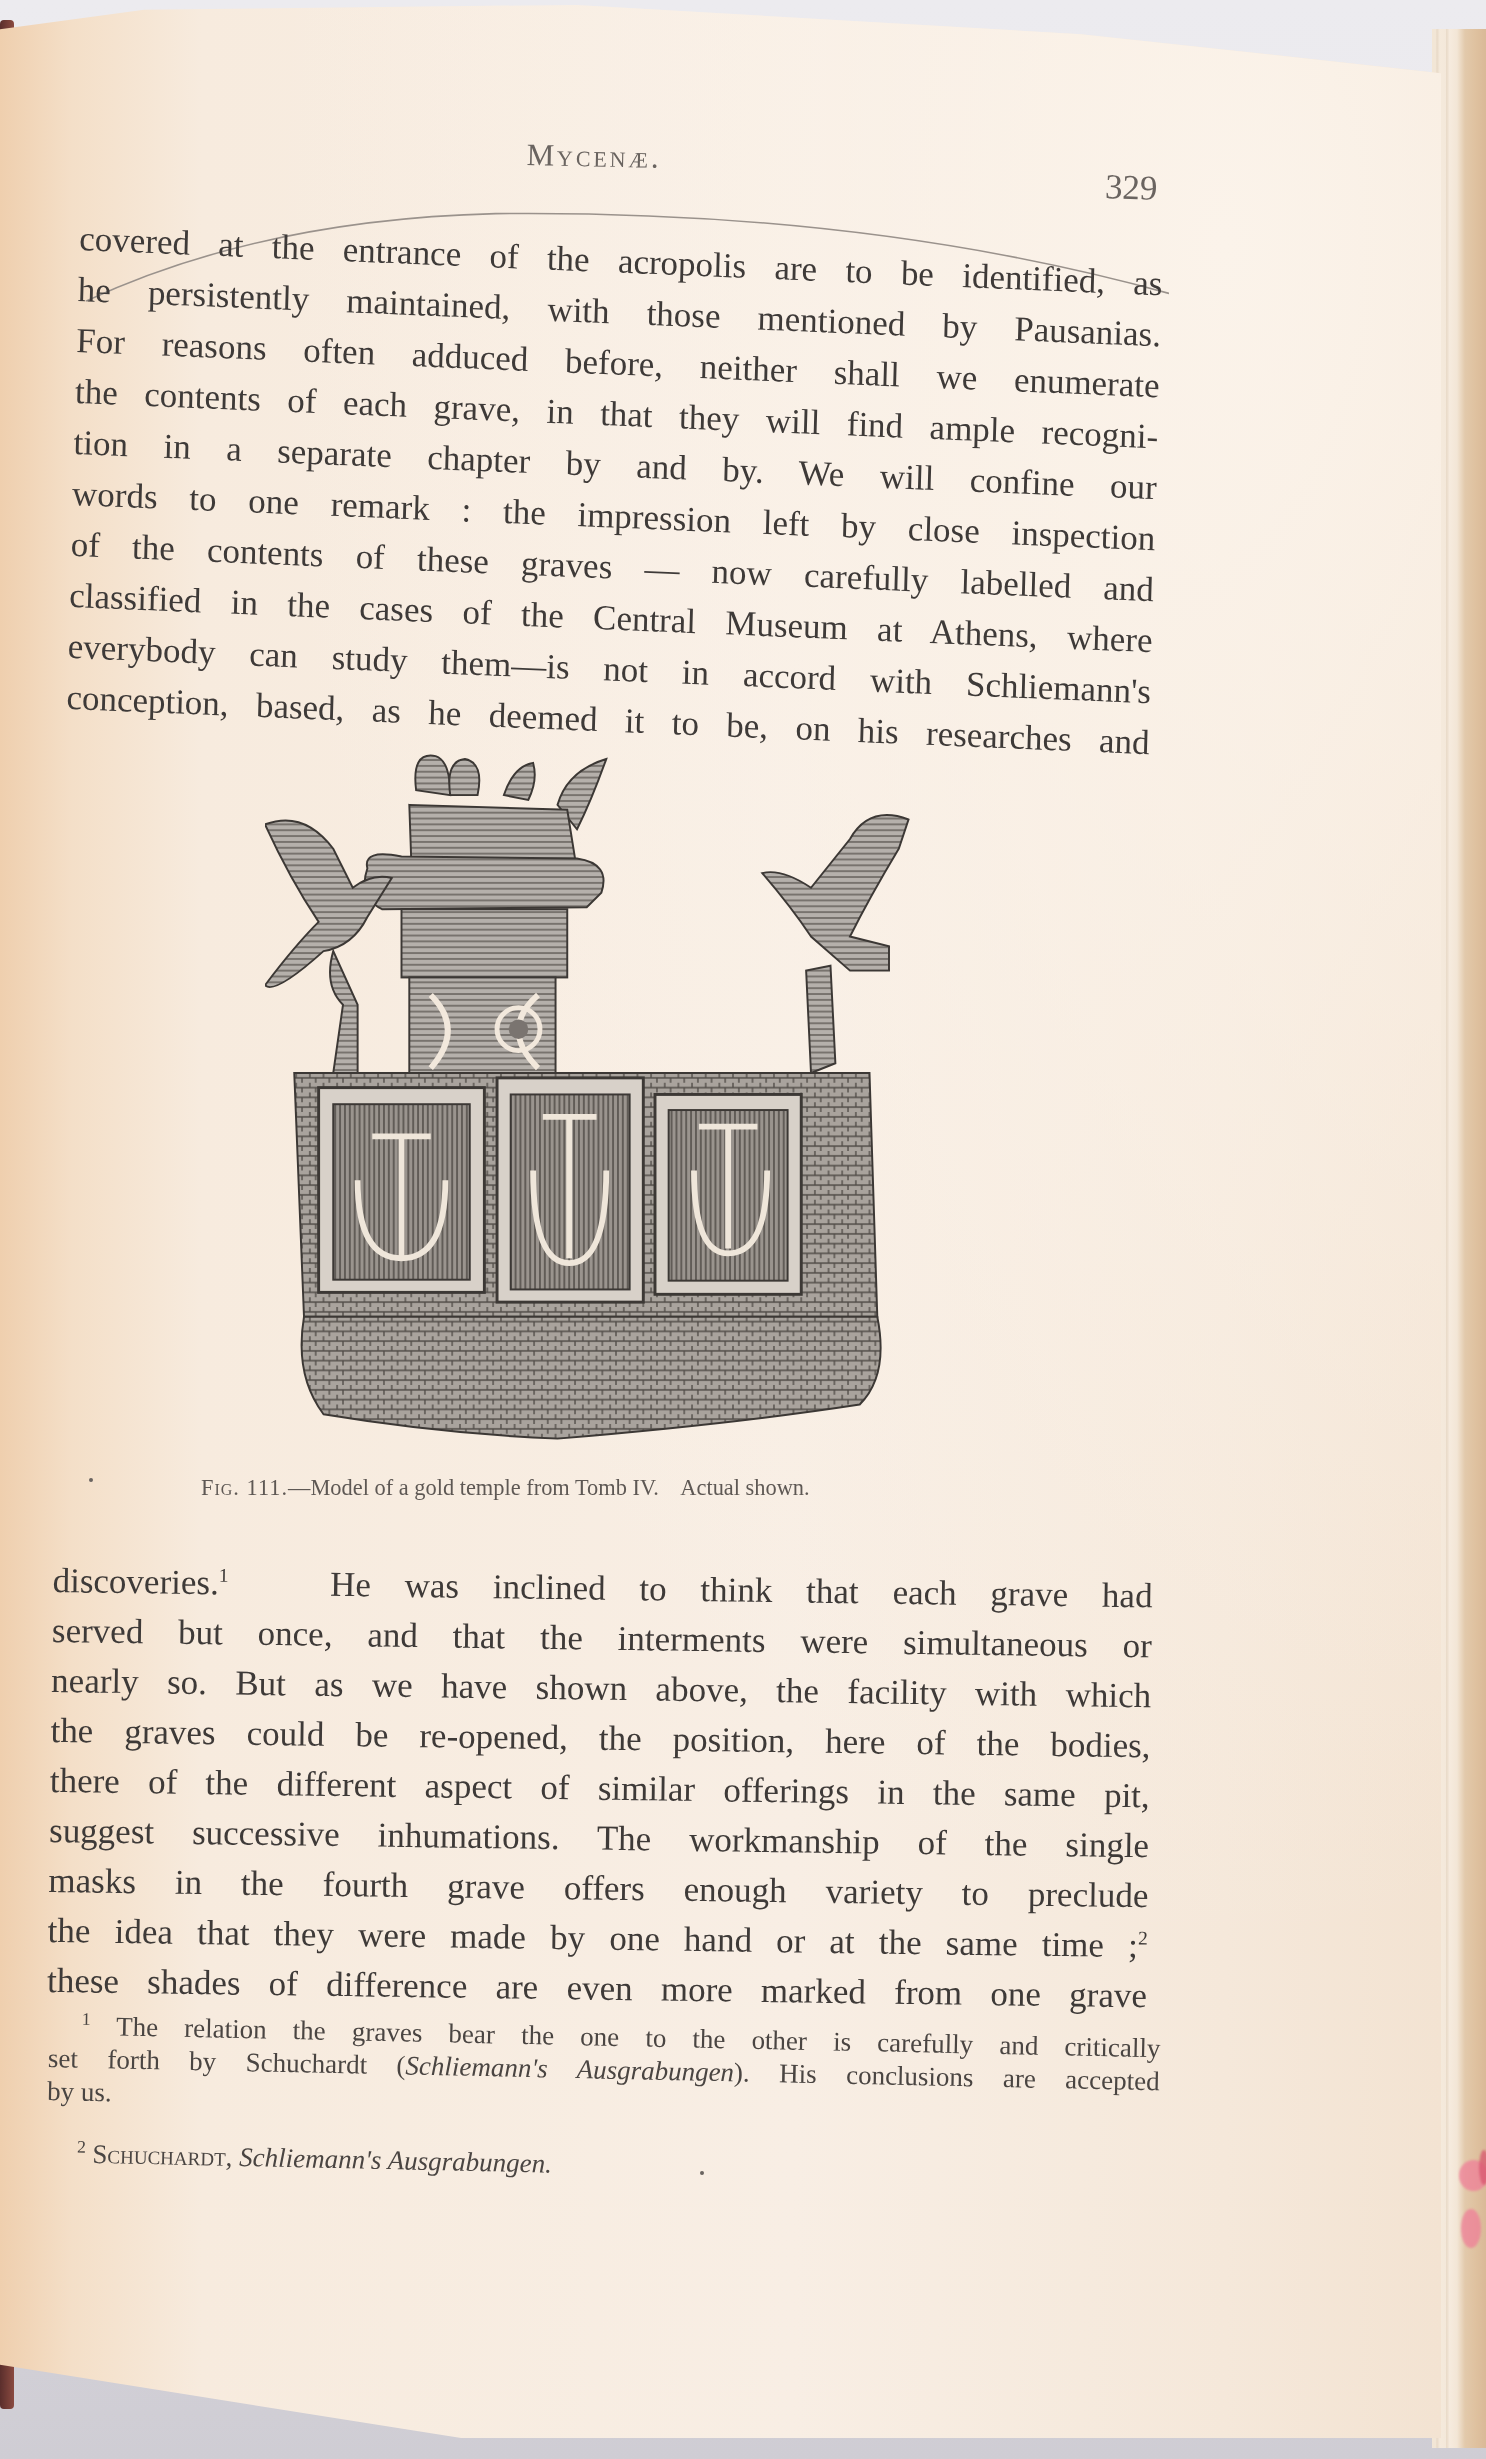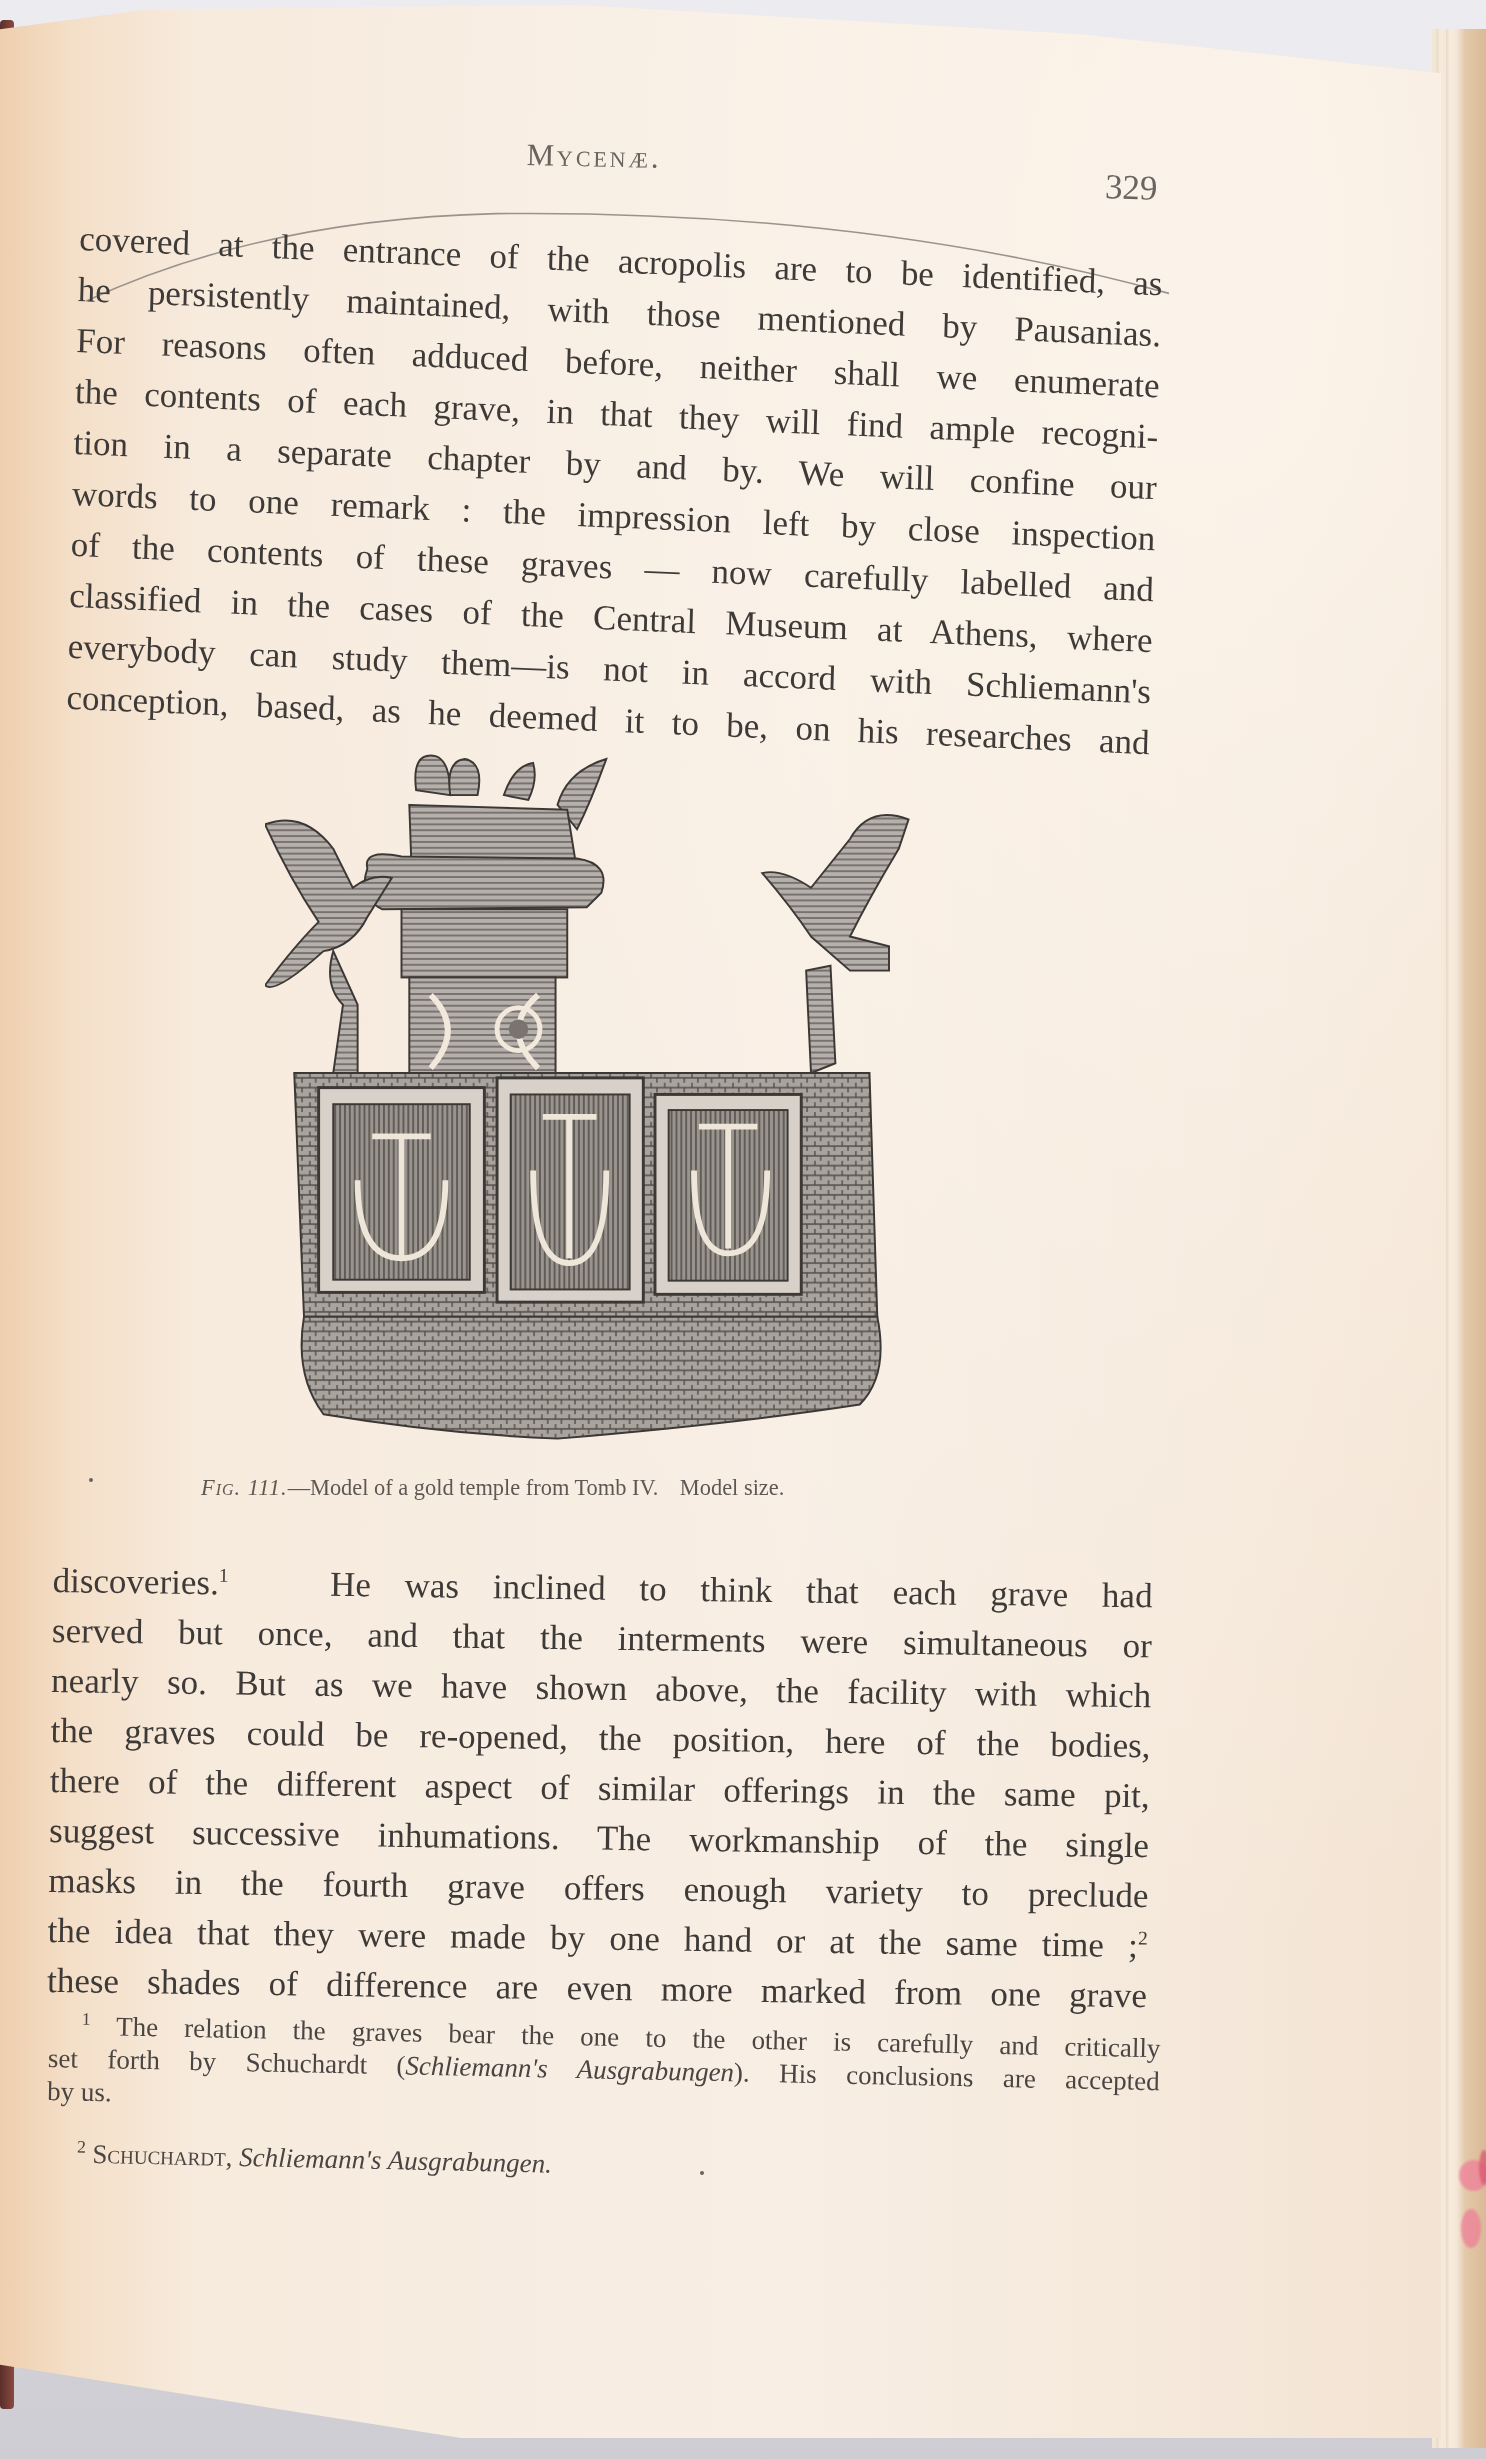--- a/index.html
+++ b/index.html
@@ -112,21 +112,21 @@
     width: 663px; height: 722px;
   }
   .figure svg { width: 100%; height: 100%; }
   .caption {
     position: absolute;
     left: 201px; top: 1475px;
     font-size: 22.4px;
     color: #5e5854;
     white-space: nowrap;
   }
-  .caption .fig-label { font-variant: small-caps; letter-spacing: 1px; font-style: italic; }
+  .caption .fig-label { font-variant: small-caps; letter-spacing: 1px; }
   .caption .spacer { display: inline-block; width: 21.5px; }
   .stray-dot {
     position: absolute; width: 3.9px; height: 3.9px; border-radius: 50%;
     background: #6a6460;
   }
 
   
   .footnotes {
     position: absolute;
     left: 49px; top: 2009px; width: 1112px;
@@ -235,21 +235,21 @@
       <path d="M 440 430 Q 440 515 475 515 Q 515 515 515 430"></path>
     </g>
 
     <path d="M 40 580 L 628 580 Q 640 640 610 670 Q 480 690 300 705 Q 180 700 60 680 Q 30 640 40 580 Z" fill="url(#stone)" stroke="#3c3835" stroke-width="2"></path>
   </svg>
 </div>
 
 <div class="stray-dot" style="left:89px; top:1478px;"></div>
 
 <div class="caption">
-  <span class="fig-label">Fig. 111.</span><span>—Model of a gold temple from Tomb IV.</span><span class="spacer"></span><span>Model size.</span>
+  <span class="fig-label">Fig. 111.</span><span>—Model of a gold temple from Tomb IV.</span><span class="spacer"></span><span>Actual shown.</span>
 </div>
 
 <div class="text-block lower-block">
   <span class="line"><span>discoveries.</span><sup class="fn">1</sup>&nbsp;&nbsp;&nbsp;<span>He was inclined to think that each grave had</span></span>
   <span class="line">served but once, and that the interments were simultaneous or</span>
   <span class="line">nearly so.  But as we have shown above, the facility with which</span>
   <span class="line">the graves could be re-opened, the position, here of the bodies,</span>
   <span class="line">there of the different aspect of similar offerings in the same pit,</span>
   <span class="line">suggest successive inhumations.  The workmanship of the single</span>
   <span class="line">masks in the fourth grave offers enough variety to preclude</span>

